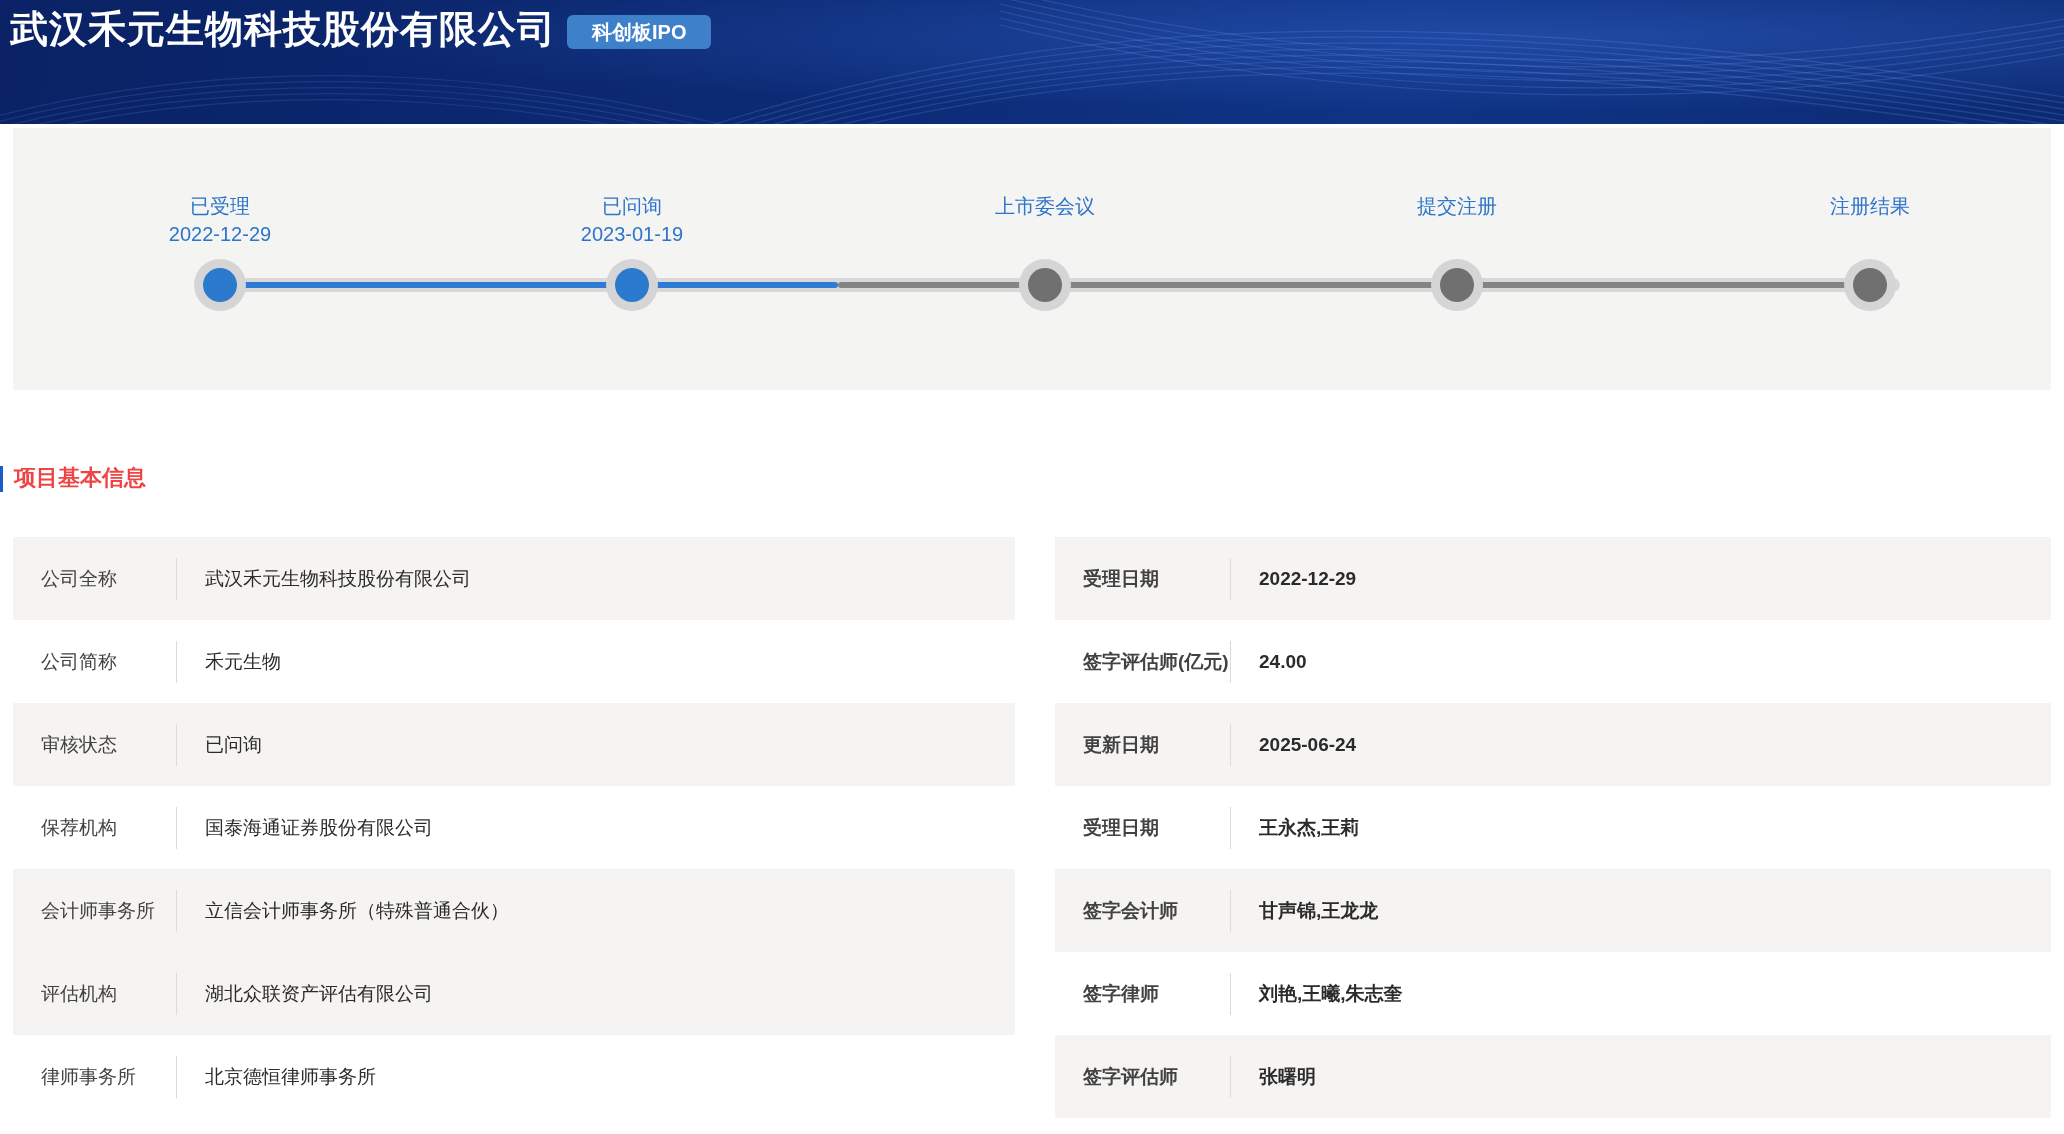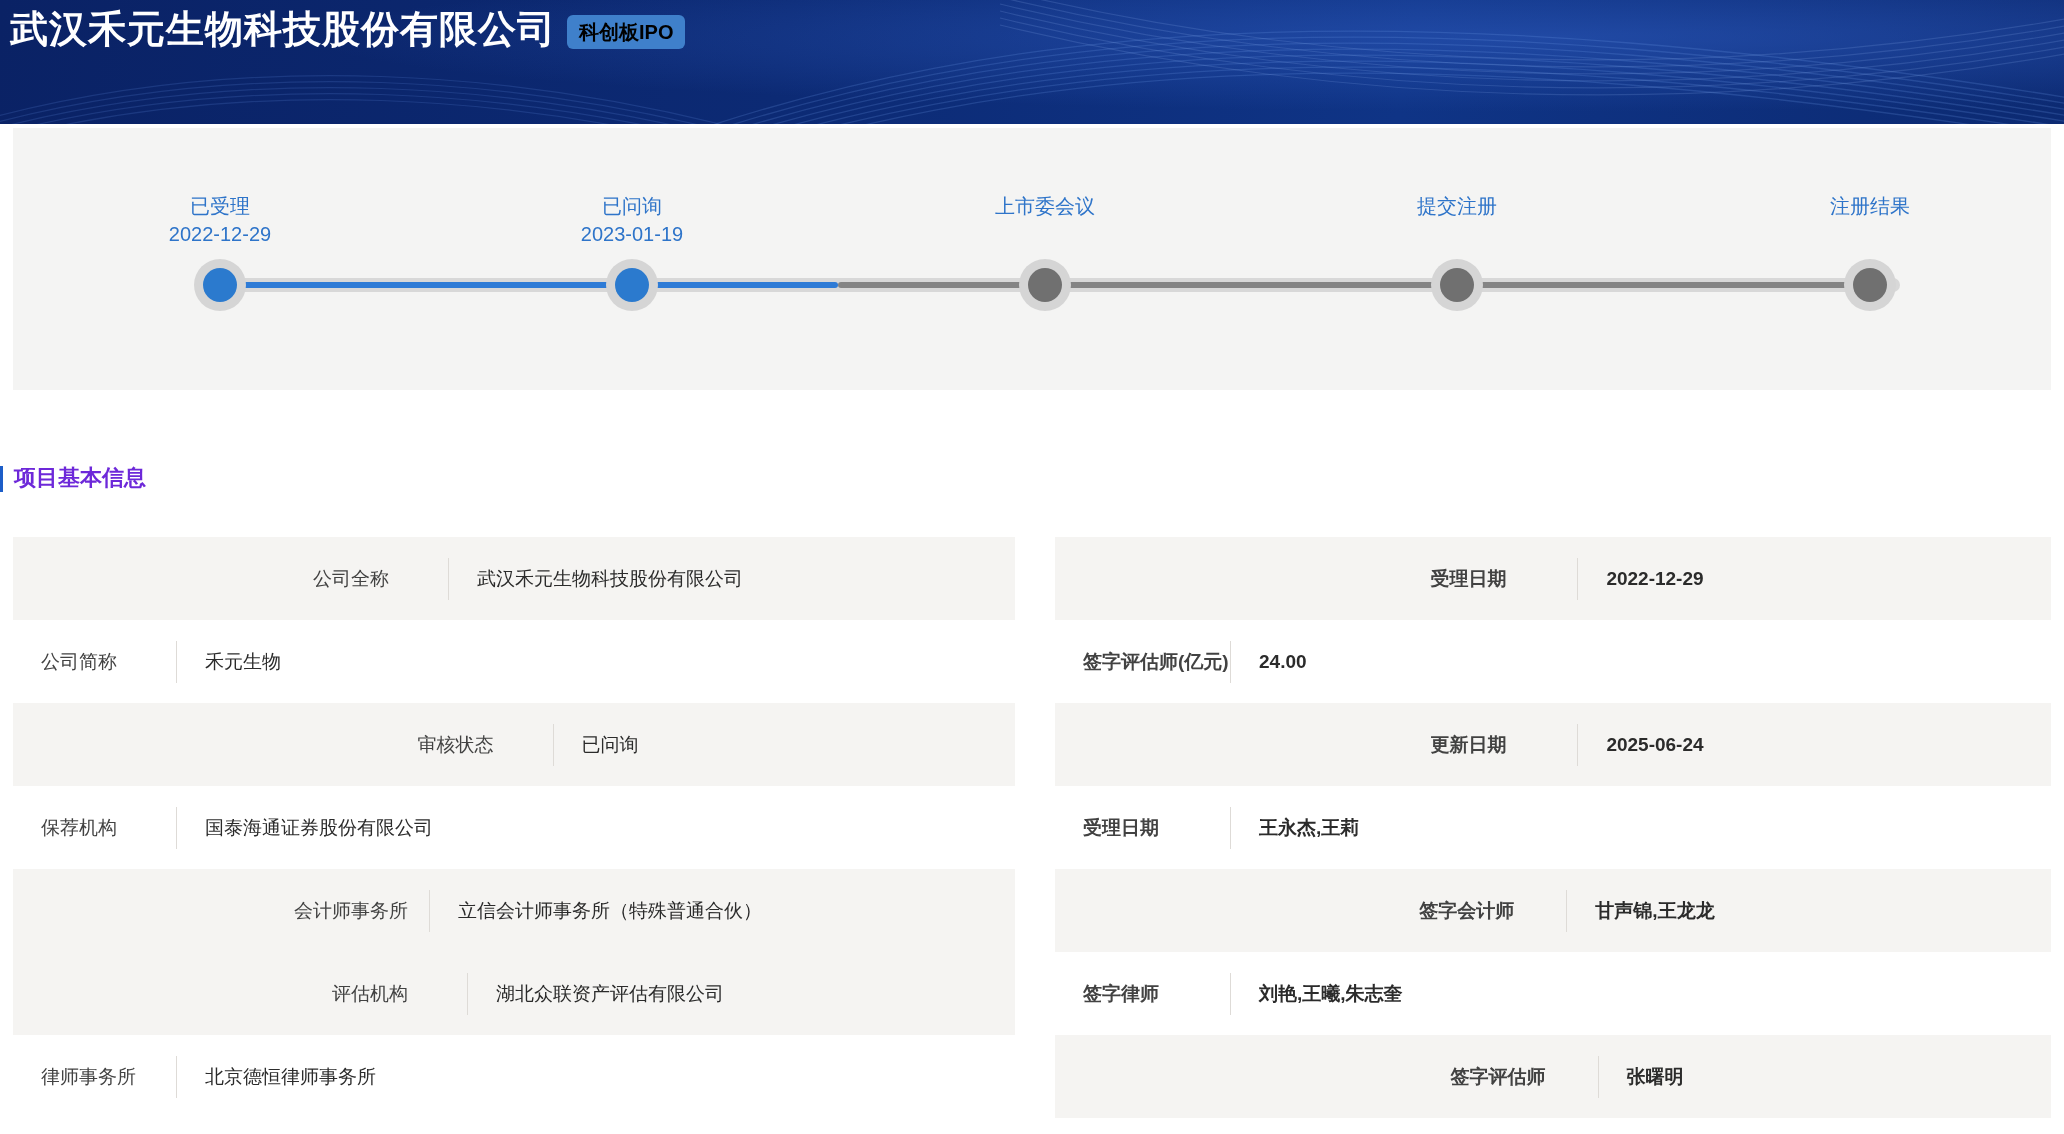--- a/index.html
+++ b/index.html
@@ -15,23 +15,23 @@
     overflow:hidden;
   }
   .hdr svg{position:absolute;left:0;top:0;}
   .hdr-title{
     position:absolute;left:10px;top:7px;
     font-size:38px;font-weight:bold;color:#ffffff;line-height:44px;letter-spacing:1px;
     white-space:nowrap;
   }
   .hdr-badge{
     position:absolute;left:567px;top:15px;
-    background:#3f80cb;color:#000000;
+    background:#3f80cb;color:#ffffff;
     font-size:20px;font-weight:bold;line-height:24px;
-    padding:5px 12px;border-radius:6px;white-space:nowrap;
+    padding:5px 25px;border-radius:6px;white-space:nowrap;
   }
   
   .tl-panel{
     position:absolute;left:13px;top:128px;width:2038px;height:262px;
     background:#f4f4f3;
   }
   .tl-step{
     position:absolute;top:64px;width:412px;text-align:center;
     color:#2e74c9;font-size:20px;line-height:28px;white-space:nowrap;
   }
@@ -48,31 +48,31 @@
   }
   .tl-dot{width:34px;height:34px;border-radius:50%;}
   .tl-dot.done{background:#2b7ace;}
   .tl-dot.todo{background:#707070;}
   
   .sec-bar{
     position:absolute;left:0;top:466px;width:3px;height:26px;background:#1c5dc8;
   }
   .sec-title{
     position:absolute;left:14px;top:464px;
-    font-size:22px;font-weight:bold;color:#6d28d9;line-height:28px;
+    font-size:22px;font-weight:bold;color:#ef4444;line-height:28px;
   }
   
   .col{position:absolute;top:537px;}
   .col-left{left:13px;width:1002px;}
   .col-right{left:1055px;width:996px;font-weight:bold;}
   .row{
     height:83px;display:flex;align-items:center;
     padding-left:28px;box-sizing:border-box;
   }
-  .row.odd{background:#f5f4f2;justify-content:center;}
+  .row.odd{background:#f5f4f2;}
   .row.even{background:#ffffff;align-items:center;}
   .row-label{
     flex:0 0 135px;font-size:19px;color:#424242;white-space:nowrap;
   }
   .col-right .row-label{flex:0 0 147px;}
   .row-div{
     flex:0 0 1px;height:42px;background:#dedbd7;
   }
   .row-value{
     margin-left:28px;font-size:19px;color:#2b2b2b;white-space:nowrap;

